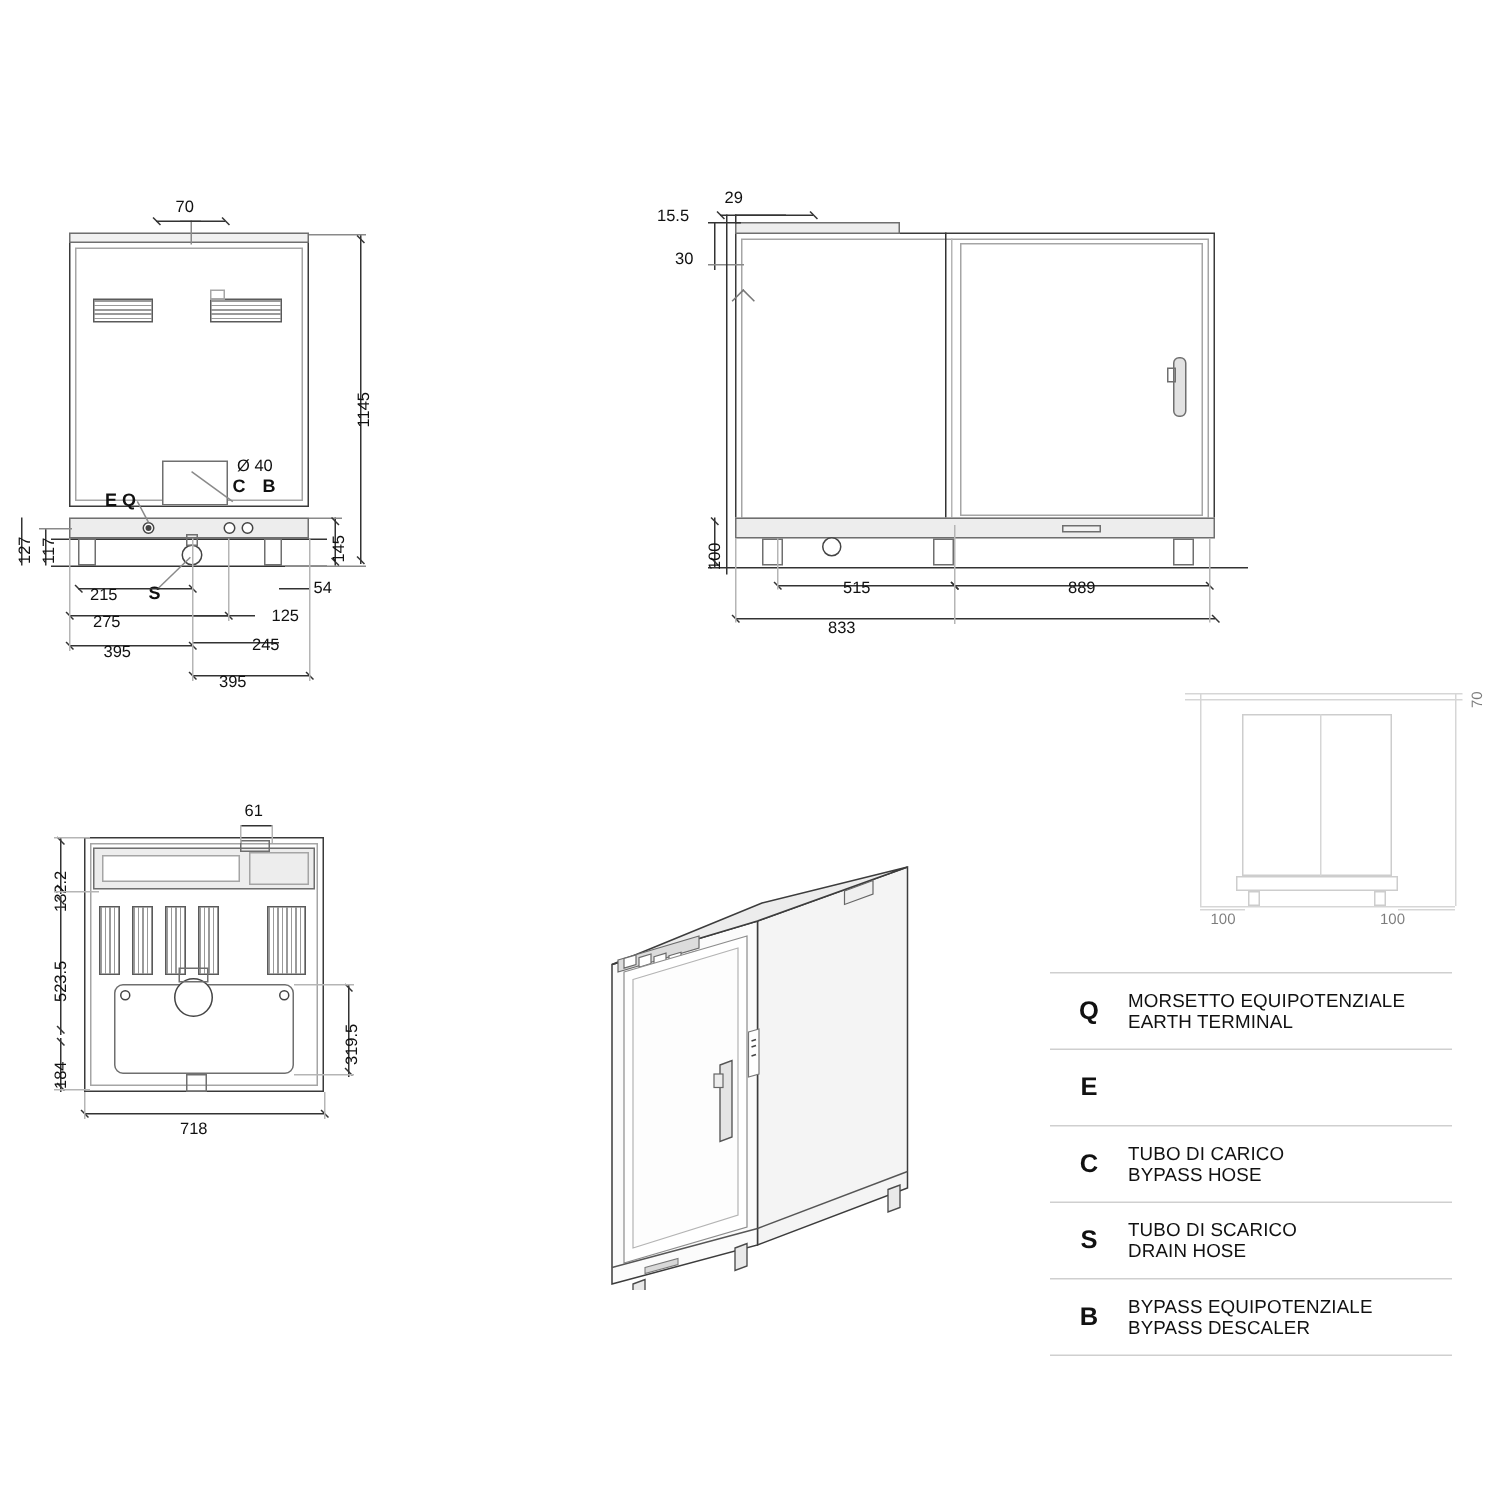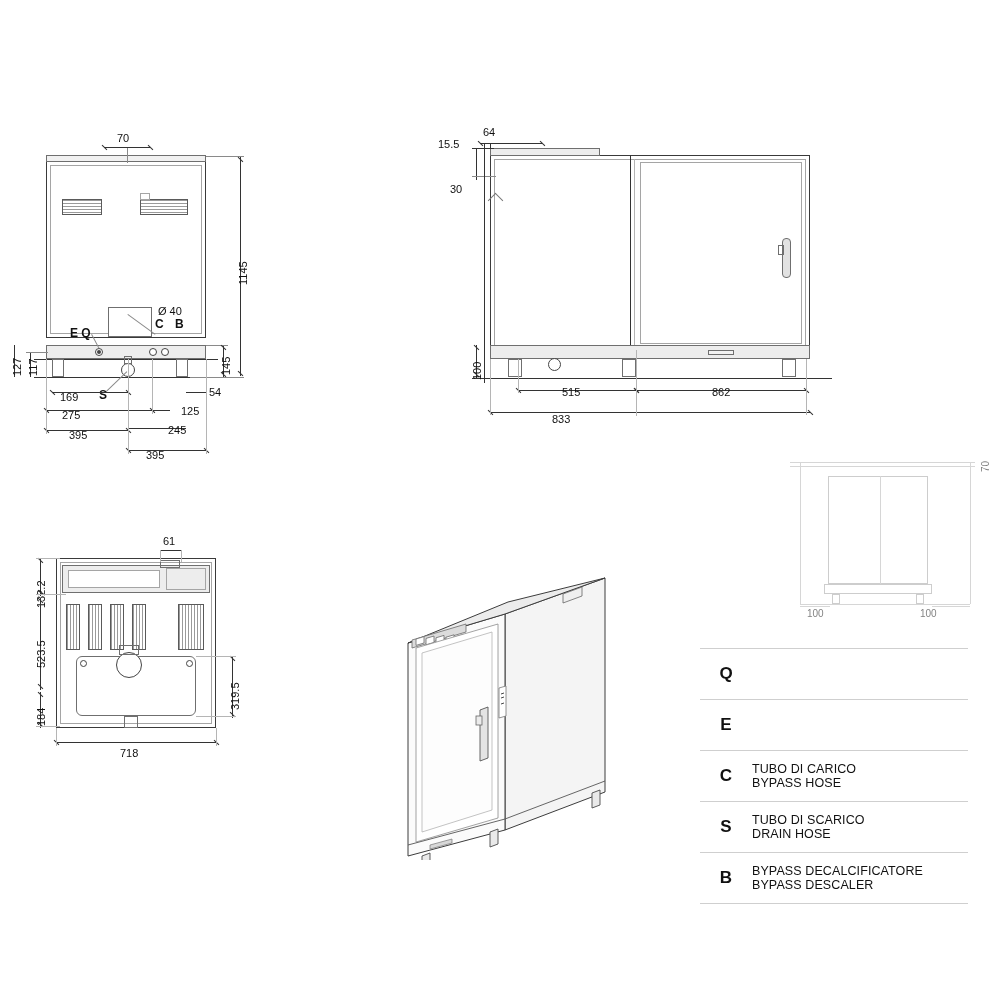--- a/index.html
+++ b/index.html
@@ -203,21 +203,21 @@
 
     <div class="ln v" style="left:14px;top:345px;height:32px;"></div>
     <div class="ln v" style="left:30px;top:352px;height:25px;"></div>
     <div class="ln h light" style="left:26px;top:352px;width:22px;"></div>
     <div class="dim rot" style="left:12px;top:376px;">127</div>
     <div class="dim rot" style="left:28px;top:376px;">117</div>
 
     <div class="ln h" style="left:52px;top:392px;width:76px;"></div>
     <div class="tick" style="left:49px;top:392px;"></div>
     <div class="tick" style="left:125px;top:392px;"></div>
-    <div class="dim" style="left:60px;top:392px;">169</div>
+    <div class="dim" style="left:60px;top:392px;">215</div>
 
     <div class="ln h" style="left:46px;top:410px;width:106px;"></div>
     <div class="tick" style="left:43px;top:410px;"></div>
     <div class="tick" style="left:149px;top:410px;"></div>
     <div class="dim" style="left:62px;top:410px;">275</div>
 
     <div class="ln h" style="left:46px;top:430px;width:82px;"></div>
     <div class="tick" style="left:43px;top:430px;"></div>
     <div class="tick" style="left:125px;top:430px;"></div>
     <div class="dim" style="left:69px;top:430px;">395</div>
@@ -265,43 +265,43 @@
     <div class="ln h" style="left:42px;top:378px;width:360px;"></div>
     <div class="rect thin" style="left:78px;top:359px;width:14px;height:18px;"></div>
     <div class="rect thin" style="left:192px;top:359px;width:14px;height:18px;"></div>
     <div class="rect thin" style="left:352px;top:359px;width:14px;height:18px;"></div>
     <div class="circ" style="left:118px;top:358px;width:13px;height:13px;"></div>
     <div class="rect thin" style="left:278px;top:350px;width:26px;height:5px;background:#f2f2f2;"></div>
 
     <div class="ln h" style="left:50px;top:143px;width:62px;"></div>
     <div class="tick" style="left:47px;top:143px;"></div>
     <div class="tick" style="left:109px;top:143px;"></div>
-    <div class="dim" style="left:53px;top:127px;">64</div>
+    <div class="dim" style="left:53px;top:127px;">29</div>
     <div class="dim" style="left:8px;top:139px;">15.5</div>
     <div class="ln h" style="left:42px;top:148px;width:22px;"></div>
 
-    <div class="dim" style="left:20px;top:184px;">30</div>
+    <div class="dim" style="left:20px;top:168px;">30</div>
     <div class="ln v" style="left:46px;top:148px;height:32px;"></div>
     <div class="ln h light" style="left:42px;top:176px;width:24px;"></div>
 
     <div class="ln v" style="left:46px;top:345px;height:33px;"></div>
     <div class="tick" style="left:43px;top:347px;"></div>
     <div class="tick" style="left:43px;top:374px;"></div>
     <div class="dim rot" style="left:42px;top:380px;">100</div>
     <div class="ln v" style="left:54px;top:143px;height:240px;"></div>
 
     <div class="ln h" style="left:88px;top:390px;width:118px;"></div>
     <div class="tick" style="left:85px;top:390px;"></div>
     <div class="tick" style="left:203px;top:390px;"></div>
     <div class="dim" style="left:132px;top:387px;">515</div>
 
     <div class="ln h" style="left:206px;top:390px;width:170px;"></div>
     <div class="tick" style="left:203px;top:390px;"></div>
     <div class="tick" style="left:373px;top:390px;"></div>
-    <div class="dim" style="left:282px;top:387px;">862</div>
+    <div class="dim" style="left:282px;top:387px;">889</div>
 
     <div class="ln h" style="left:60px;top:412px;width:320px;"></div>
     <div class="tick" style="left:57px;top:412px;"></div>
     <div class="tick" style="left:377px;top:412px;"></div>
     <div class="dim" style="left:122px;top:414px;">833</div>
 
     <div class="ln v vlight" style="left:88px;top:359px;height:34px;"></div>
     <div class="ln v vlight" style="left:206px;top:350px;height:66px;"></div>
     <div class="ln v vlight" style="left:376px;top:359px;height:56px;"></div>
     <div class="ln v vlight" style="left:60px;top:359px;height:56px;"></div>
@@ -432,20 +432,24 @@
         <line x1="135" y1="279" x2="235" y2="241" stroke="#555" stroke-width="0.9"></line>
 
         <polygon points="60,305 82,299 82,303 60,309" fill="#d8d8d8" stroke="#777" stroke-width="0.7"></polygon>
       </svg>
     </div>
   </div>
 
   <div id="legend">
     <div class="legend-row">
       <div class="legend-key">Q</div>
+      <div class="legend-text">
+        <span class="it">MORSETTO EQUIPOTENZIALE</span>
+        <span class="en">EARTH TERMINAL</span>
+      </div>
     </div>
     <div class="legend-row">
       <div class="legend-key">E</div>
     </div>
     <div class="legend-row">
       <div class="legend-key">C</div>
       <div class="legend-text">
         <span class="it">TUBO DI CARICO</span>
         <span class="en">BYPASS HOSE</span>
       </div>
@@ -453,19 +457,19 @@
     <div class="legend-row">
       <div class="legend-key">S</div>
       <div class="legend-text">
         <span class="it">TUBO DI  SCARICO</span>
         <span class="en">DRAIN HOSE</span>
       </div>
     </div>
     <div class="legend-row">
       <div class="legend-key">B</div>
       <div class="legend-text">
-        <span class="it">BYPASS  DECALCIFICATORE</span>
+        <span class="it">BYPASS  EQUIPOTENZIALE</span>
         <span class="en">BYPASS  DESCALER</span>
       </div>
     </div>
   </div>
 
 </div>
 
 </body></html>

